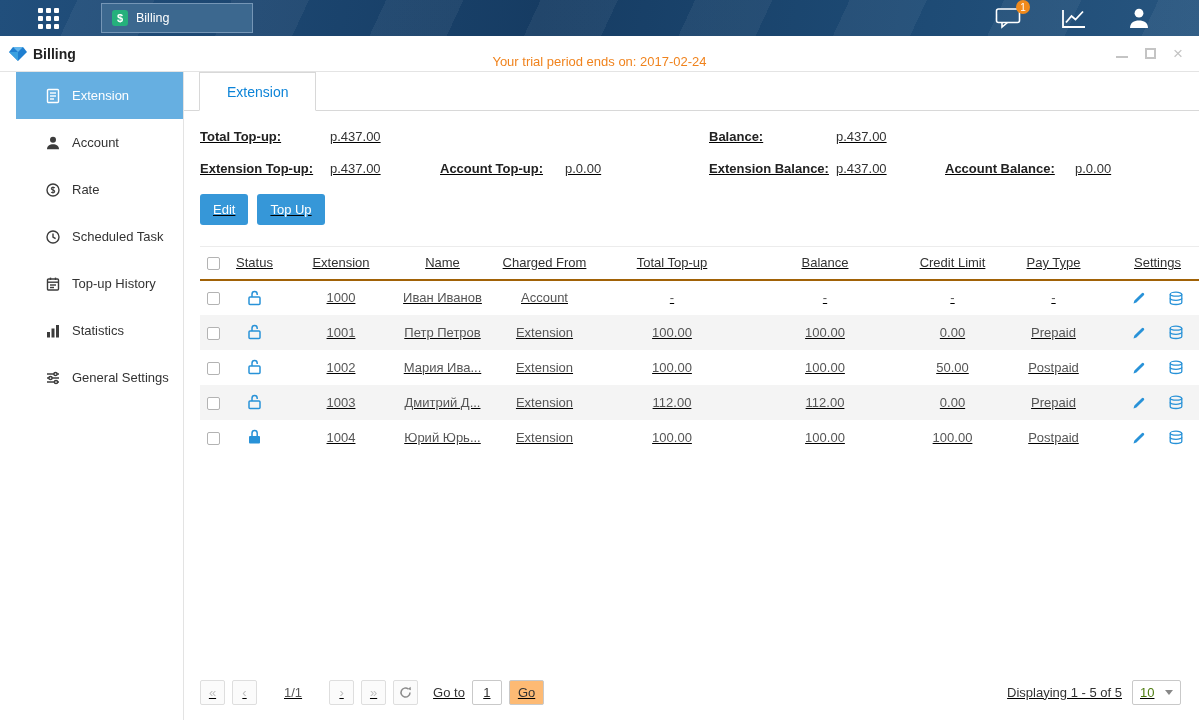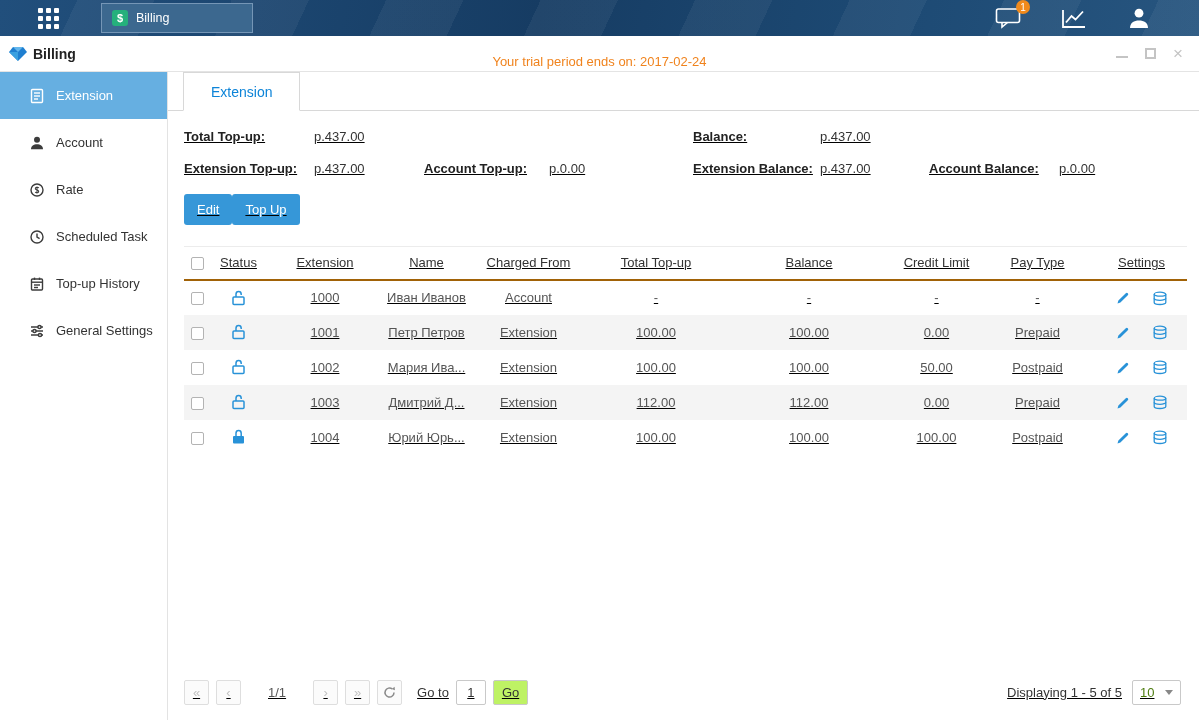--- a/index.html
+++ b/index.html
@@ -23,37 +23,37 @@
   .tb-left { display:flex; align-items:center; gap:6px; margin-left:9px; z-index:1; }
   .tb-title { font-size:14px; font-weight:bold; color:#222; }
   .trial { position:absolute; left:0; right:0; text-align:center; color:#f0831d; font-size:13px;margin-top:16px; }
   .win { margin-left:auto; display:flex; align-items:center; gap:17px; margin-right:16px; z-index:1; }
   .w-min { width:12px; height:12px; position:relative; cursor:pointer; }
   .w-min::after { content:""; position:absolute; left:0; right:0; bottom:2px; border-top:2px solid #c4c4c4; }
   .w-max { width:11px; height:11px; border:2px solid #c4c4c4; cursor:pointer; }
   .w-close { font-size:17px; color:#c4c4c4; line-height:1; cursor:pointer; }
 
   
-  .app-body { flex:1; display:flex; min-height:0; }
+  .app-body { flex:1; display:flex; min-height:0;padding-left:16px; }
   .sidebar { width:168px; flex:0 0 168px; border-right:1px solid #e3e3e3; background:#fff; }
   .side-item { height:47px; display:flex; align-items:center; gap:11px; padding-left:29px; font-size:13px; color:#333; cursor:pointer; }
   .side-item svg { flex:0 0 16px; color:#3c3c3c; }
   .side-item.active { background:#66afe1; color:#fff; }
   .side-item.active svg { color:#fff; }
 
   .main { flex:1; display:flex; flex-direction:column; min-width:0; background:#fff; }
   .tabbar { height:39px; flex:0 0 39px; border-bottom:1px solid #d8d8d8; display:flex; align-items:stretch; padding-left:15px; }
   .tab { border:1px solid #d8d8d8; border-bottom:1px solid #fff; margin-bottom:-1px; background:#fff; color:#0d84d8; font-size:14px; display:flex; align-items:center; padding:0 27px; cursor:default; }
   .content { flex:1; display:flex; flex-direction:column; padding:18px 14px 0 16px; min-height:0;text-decoration:underline; }
 
   
   .summary { display:grid; grid-template-columns:130px 110px 125px 144px 127px 109px 130px 1fr; row-gap:17px; font-size:13px; color:#333; align-items:center; }
   .summary .lab { font-weight:bold; color:#222; }
 
-  .actions { margin-top:18px; display:flex; }
+  .actions { margin-top:18px; display:flex; gap:9px; }
   .btn { background:#3697d8; color:#fff; border:none; font-size:13px; padding:8px 13px; border-radius:3px; cursor:pointer; font-family:inherit; }
 
   
   table { width:100%; border-collapse:collapse; table-layout:fixed; margin-top:21px; }
   th { font-weight:normal; color:#333; font-size:13px; height:33px; border-top:1px solid #ececec; border-bottom:1px solid #dcdcdc; text-align:center; }
   td { height:35px; text-align:center; font-size:13px; color:#555; overflow:hidden; white-space:nowrap; }
   tbody tr:nth-child(even) { background:#f4f4f4; }
   tbody tr:first-child td { border-top:2px solid #a16207; }
   .cbx { display:inline-block; width:13px; height:13px; border:1px solid #b3b3b3; border-radius:2px; background:#fff; vertical-align:middle; cursor:pointer; }
   .status-cell svg { display:none; vertical-align:middle; }
@@ -61,21 +61,21 @@
   .status-cell.status-locked .lock-closed { display:inline-block; }
   .op-cell span { display:inline-flex; cursor:pointer; vertical-align:middle; }
   .op-cell .gap { width:22px; cursor:default; }
 
   
   .pagination { margin-top:auto; flex:0 0 48px; display:flex; align-items:center; gap:7px; padding-bottom:8px; }
   .pgbtn { width:25px; height:25px; border:1px solid #dedede; background:#fbfbfb; border-radius:2px; display:flex; align-items:center; justify-content:center; color:#c2c2c2; font-size:13px; cursor:default; }
   .pginfo { color:#555; font-size:13px; margin:0 20px; }
   .goto-label { font-size:13px; color:#333; margin-left:8px; }
   .goto-input { width:30px; height:25px; border:1px solid #c9c9c9; border-radius:2px; text-align:center; font-size:13px; font-family:inherit; color:#333; }
-  .go-btn { height:25px; padding:0 8px; border:1px solid #c9c9c9; background:#bef264; border-radius:2px; font-size:13px; color:#333; font-family:inherit; cursor:pointer; }
+  .go-btn { height:25px; padding:0 8px; border:1px solid #c9c9c9; background:#fdba74; border-radius:2px; font-size:13px; color:#333; font-family:inherit; cursor:pointer; }
   .pg-right { margin-left:auto; display:flex; align-items:center; gap:10px; font-size:13px; color:#333; margin-right:4px; }
   .page-size { width:49px; height:25px; border:1px solid #c9c9c9; border-radius:2px; display:flex; align-items:center; justify-content:space-between; padding:0 7px; cursor:pointer; color:#4d7c0f; font-size:13px; }
   .caret { width:0; height:0; border-left:4px solid transparent; border-right:4px solid transparent; border-top:5px solid #888; }
 </style>
 </head>
 <body>
 
 <div class="screen">
 
   <div class="topbar">
@@ -170,20 +170,28 @@
       <div class="side-item">
         <svg width="16" height="16" viewBox="0 0 16 16" fill="none" stroke="currentColor" stroke-width="1.4">
           <rect x="2.5" y="3" width="11" height="11" rx="1"></rect>
           <line x1="2.5" y1="6.2" x2="13.5" y2="6.2"></line>
           <line x1="5.5" y1="1.6" x2="5.5" y2="4"></line>
             <line x1="10.5" y1="1.6" x2="10.5" y2="4"></line>
           <line x1="5" y1="9" x2="11" y2="9"></line>
             <line x1="5" y1="11.5" x2="9" y2="11.5"></line>
         </svg>
         <span>Top-up History</span>
+      </div>
+      <div class="side-item">
+        <svg width="16" height="16" viewBox="0 0 16 16">
+          <rect x="2" y="9" width="3" height="5.5" fill="currentColor"></rect>
+          <rect x="6.5" y="5.5" width="3" height="9" fill="currentColor"></rect>
+          <rect x="11" y="2" width="3" height="12.5" fill="currentColor"></rect>
+        </svg>
+        <span>Statistics</span>
       </div>
       <div class="side-item">
         <svg width="16" height="16" viewBox="0 0 16 16" fill="none" stroke="currentColor" stroke-width="1.5">
           <line x1="2" y1="4" x2="14" y2="4"></line>
             <line x1="2" y1="8" x2="14" y2="8"></line>
             <line x1="2" y1="12" x2="14" y2="12"></line>
           <circle cx="10.5" cy="4" r="1.6" fill="#fff"></circle>
             <circle cx="5.5" cy="8" r="1.6" fill="#fff"></circle>
             <circle cx="11" cy="12" r="1.6" fill="#fff"></circle>
         </svg>

